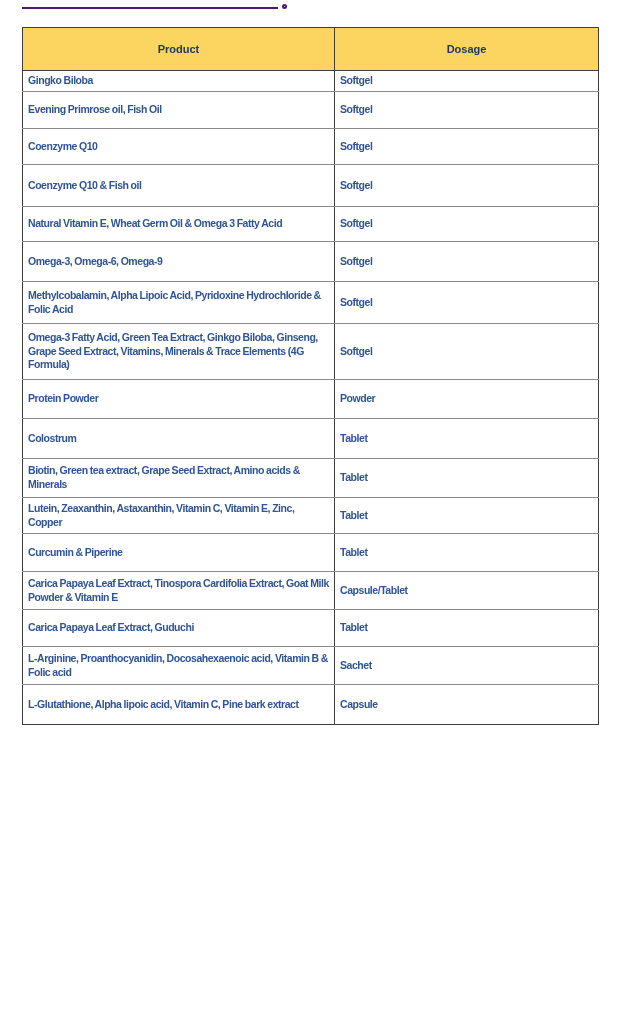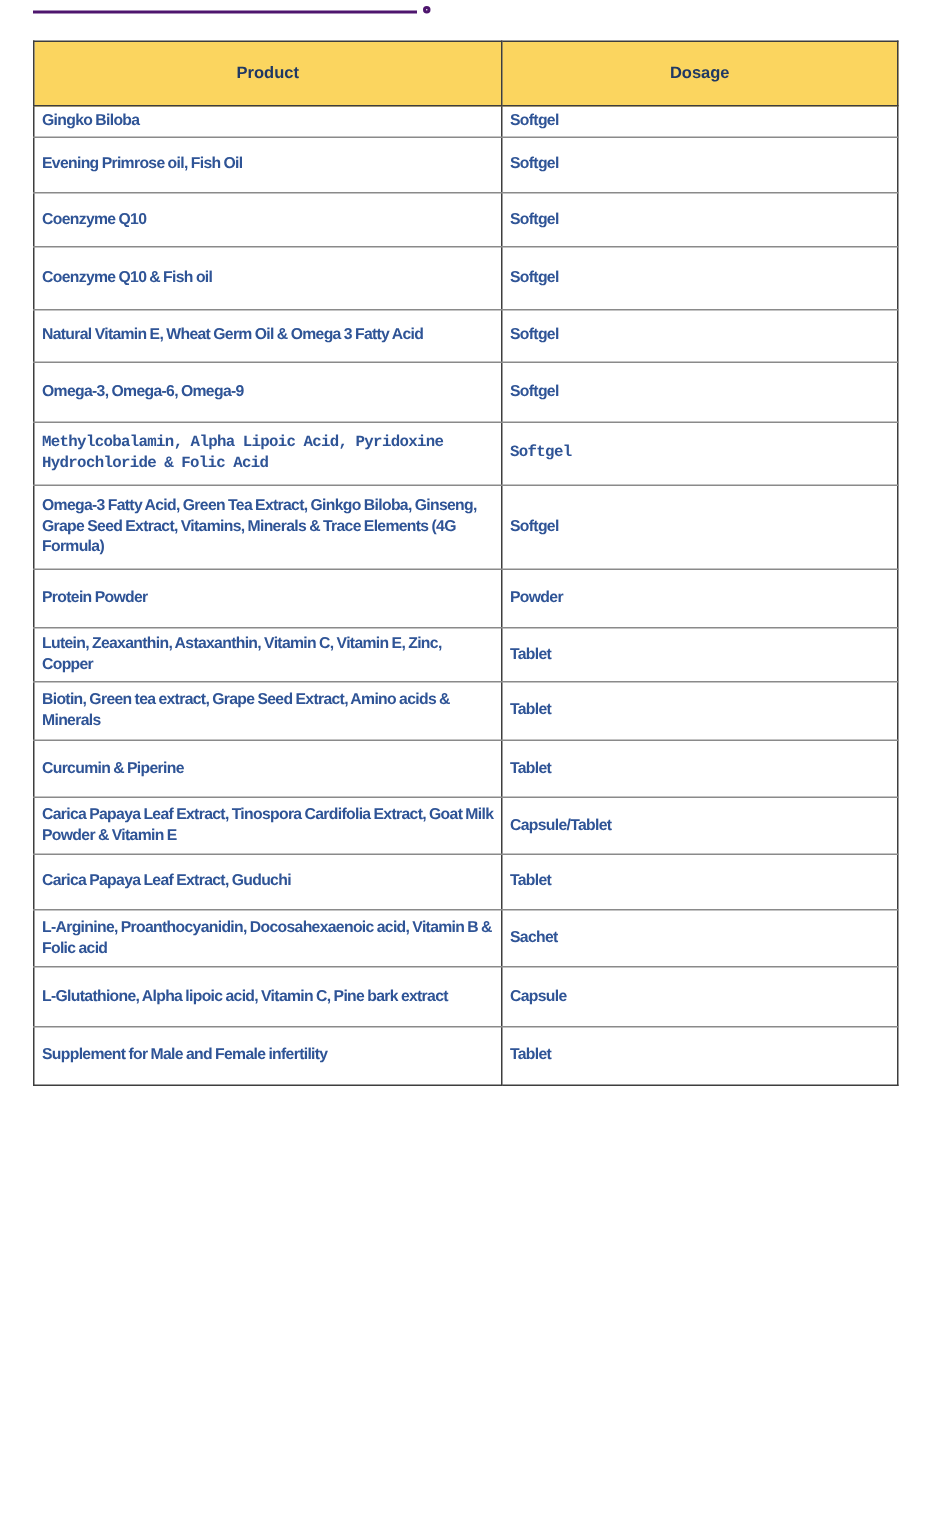--- a/index.html
+++ b/index.html
@@ -114,38 +114,42 @@
           <td>Softgel</td>
         </tr>
         <tr style="height: 35px;">
           <td>Natural Vitamin E, Wheat Germ Oil &amp; Omega 3 Fatty Acid</td>
           <td>Softgel</td>
         </tr>
         <tr style="height: 40px; padding-left: 36px;">
           <td>Omega-3, Omega-6, Omega-9</td>
           <td>Softgel</td>
         </tr>
-        <tr style="height: 42px; font-family: Liberation Mono, monospace;">
+        <tr style="height: 42px;">
           <td>Methylcobalamin, Alpha Lipoic Acid, Pyridoxine Hydrochloride &amp; Folic Acid</td>
           <td>Softgel</td>
         </tr>
         <tr style="height: 56px;">
           <td>Omega-3 Fatty Acid, Green Tea Extract, Ginkgo Biloba, Ginseng, Grape Seed Extract, Vitamins, Minerals &amp; Trace Elements (4G Formula)</td>
           <td>Softgel</td>
         </tr>
         <tr style="height: 39px;">
           <td>Protein Powder</td>
           <td>Powder</td>
         </tr>
-        <tr style="height: 36px;">
-          <td>Lutein, Zeaxanthin, Astaxanthin, Vitamin C, Vitamin E, Zinc, Copper</td>
+        <tr style="height: 40px;">
+          <td>Colostrum</td>
           <td>Tablet</td>
         </tr>
         <tr style="height: 39px;">
           <td>Biotin, Green tea extract, Grape Seed Extract, Amino acids &amp; Minerals</td>
+          <td>Tablet</td>
+        </tr>
+        <tr style="height: 36px;">
+          <td>Lutein, Zeaxanthin, Astaxanthin, Vitamin C, Vitamin E, Zinc, Copper</td>
           <td>Tablet</td>
         </tr>
         <tr style="height: 38px;">
           <td>Curcumin &amp; Piperine</td>
           <td>Tablet</td>
         </tr>
         <tr style="height: 38px; margin-top: 41px;">
           <td>Carica Papaya Leaf Extract, Tinospora Cardifolia Extract, Goat Milk Powder &amp; Vitamin E</td>
           <td>Capsule/Tablet</td>
         </tr>
@@ -154,20 +158,16 @@
           <td>Tablet</td>
         </tr>
         <tr style="height: 38px;">
           <td>L-Arginine, Proanthocyanidin, Docosahexaenoic acid, Vitamin B &amp; Folic acid</td>
           <td>Sachet</td>
         </tr>
         <tr style="height: 40px;">
           <td>L-Glutathione, Alpha lipoic acid, Vitamin C, Pine bark extract</td>
           <td>Capsule</td>
         </tr>
-        <tr style="height: 39px;">
-          <td>Supplement for Male and Female infertility</td>
-          <td>Tablet</td>
-        </tr>
       </tbody>
   </table>
 
 </div>
 
 </body></html>

